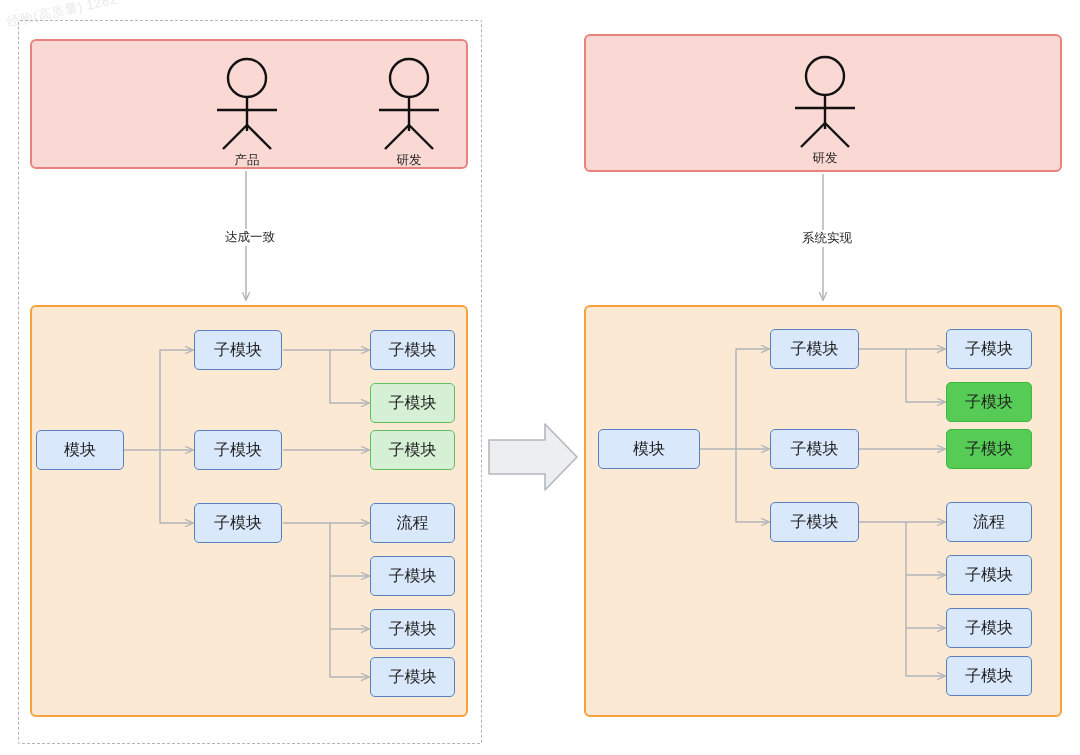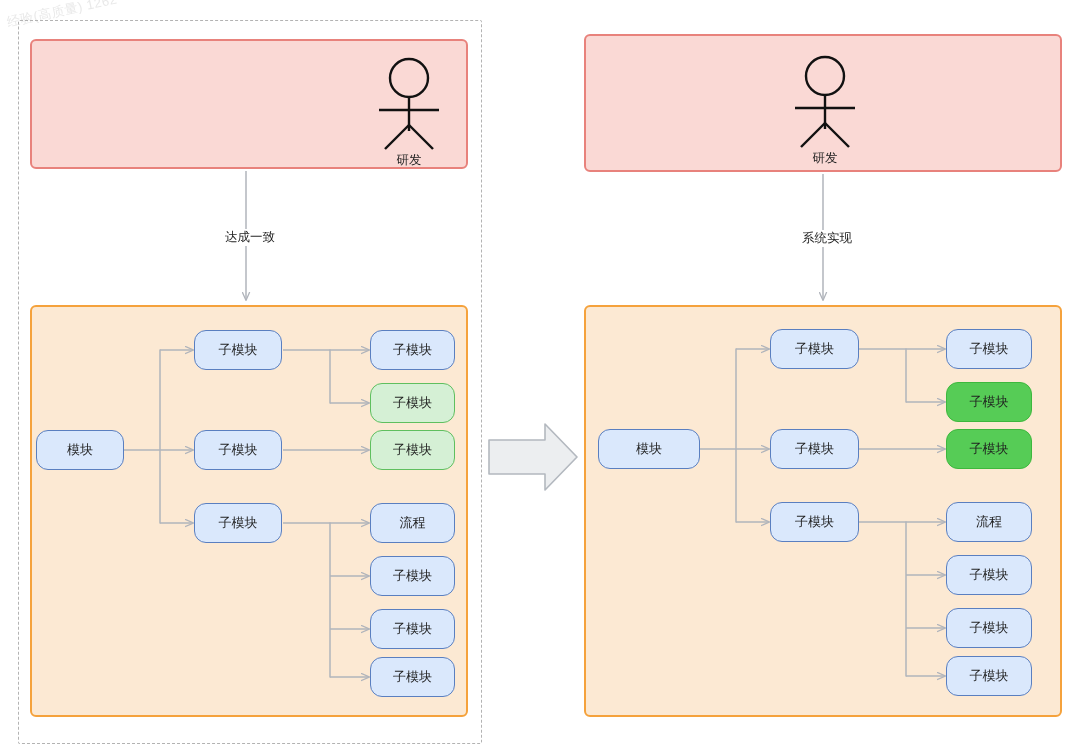--- a/index.html
+++ b/index.html
@@ -41,22 +41,22 @@
   .actor-label{
     font-size:12.5px;color:#1f1f1f;margin-top:2px;
     line-height:14px;white-space:nowrap;
   }
 
   
   .node{
     position:absolute;
     box-sizing:border-box;
     display:flex;align-items:center;justify-content:center;
-    font-size:13px;
-    border-radius:12px;
+    font-size:16px;
+    border-radius:5px;
     white-space:nowrap;
   }
   .node.blue{background:#dae8fc;border:1.6px solid #5a7fc0;color:#1f1f1f;}
   .node.greenlight{background:#d5f0d5;border:1.6px solid #5fbf5f;color:#1f1f1f;}
   .node.greensolid{background:#56cc56;border:1.6px solid #3db83d;color:#1f1f1f;}
 
   
   .edge-label{
     position:absolute;
     font-size:12.5px;color:#1f1f1f;
@@ -80,20 +80,30 @@
 <body>
 
 <div id="stage">
 
   <div class="watermark">经验(高质量) 1262</div>
 
   <div class="dashed-group" style="left:18px;top:20px;width:462px;height:722px;"></div>
 
   <div class="actor-band" style="left:30px;top:39px;width:438px;height:130px;">
 
+    <div class="actor" style="left:167px;top:15px;">
+      <svg width="72" height="95" viewBox="0 0 72 95">
+        <circle cx="36" cy="22" r="19" fill="none" stroke="#111111" stroke-width="2.4"></circle>
+        <line x1="36" y1="41" x2="36" y2="75" stroke="#111111" stroke-width="2.4"></line>
+        <line x1="6" y1="54" x2="66" y2="54" stroke="#111111" stroke-width="2.4"></line>
+        <line x1="36" y1="69" x2="12" y2="93" stroke="#111111" stroke-width="2.4"></line>
+        <line x1="36" y1="69" x2="60" y2="93" stroke="#111111" stroke-width="2.4"></line>
+      </svg>
+      <div class="actor-label">产品</div>
+    </div>
 
     <div class="actor" style="left:329px;top:15px;">
       <svg width="72" height="95" viewBox="0 0 72 95">
         <circle cx="36" cy="22" r="19" fill="none" stroke="#111111" stroke-width="2.4"></circle>
         <line x1="36" y1="41" x2="36" y2="75" stroke="#111111" stroke-width="2.4"></line>
         <line x1="6" y1="54" x2="66" y2="54" stroke="#111111" stroke-width="2.4"></line>
         <line x1="36" y1="69" x2="12" y2="93" stroke="#111111" stroke-width="2.4"></line>
         <line x1="36" y1="69" x2="60" y2="93" stroke="#111111" stroke-width="2.4"></line>
       </svg>
       <div class="actor-label">研发</div>

